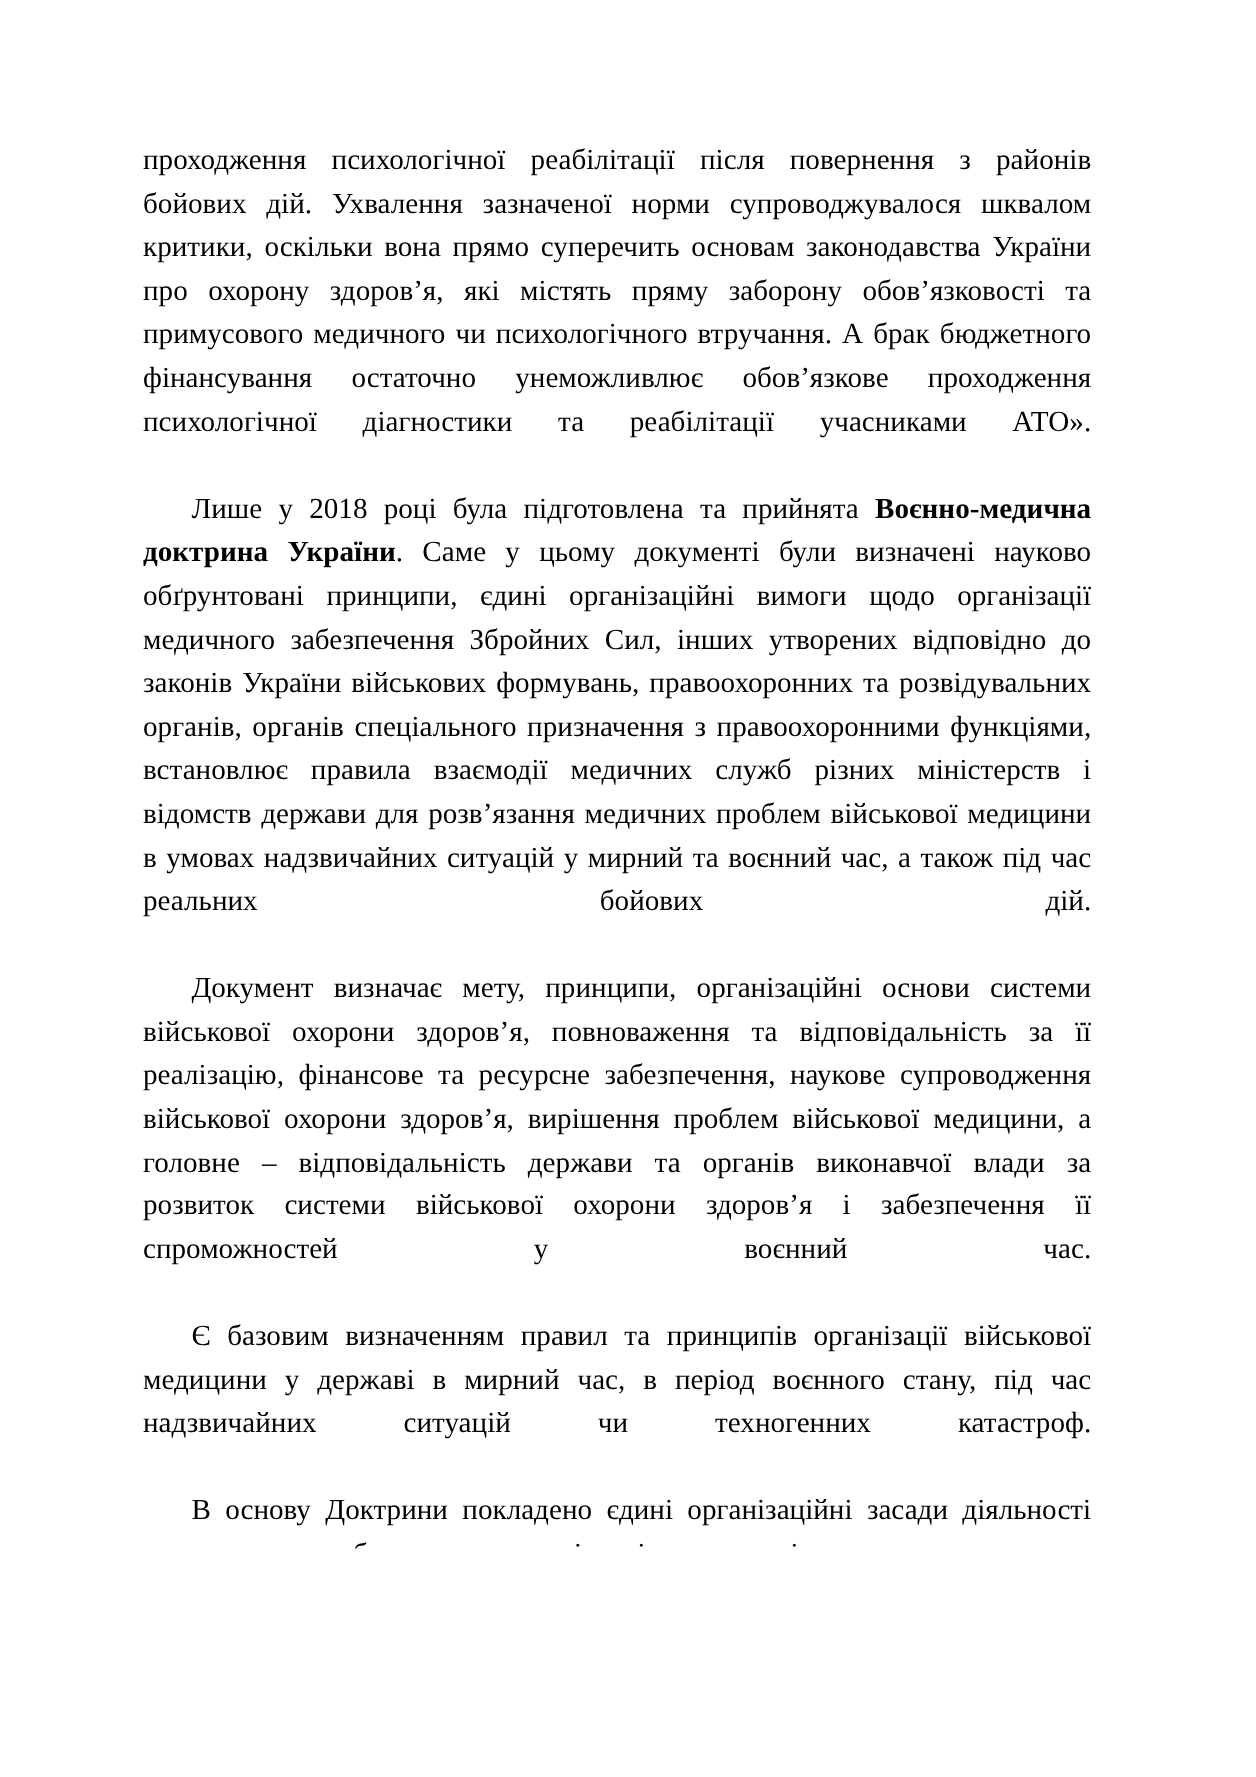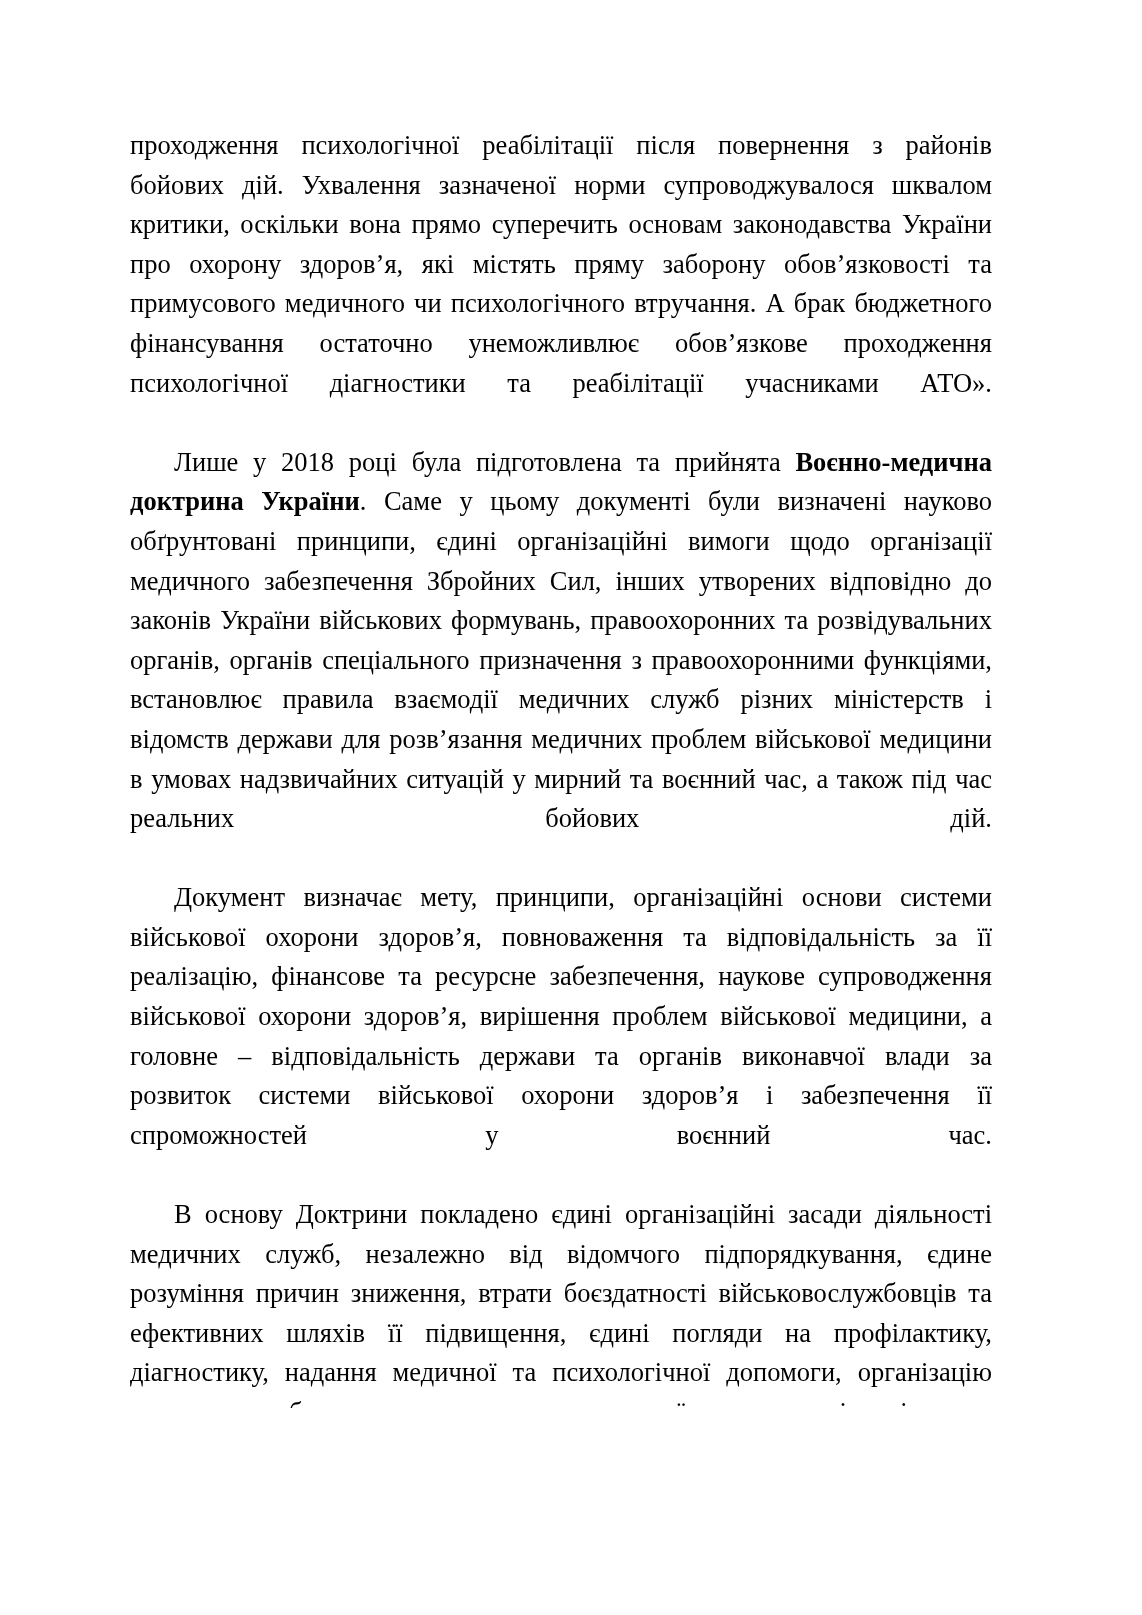--- a/index.html
+++ b/index.html
@@ -70,20 +70,21 @@
 <div class="page">
 
   <div class="text-column">
 
     <p class="para"><span>проходження психологічної реабілітації після повернення з районів бойових дій. Ухвалення зазначеної норми супроводжувалося шквалом критики, оскільки вона прямо суперечить основам законодавства України про охорону здоров’я, які містять пряму заборону обов’язковості та примусового медичного чи психологічного втручання. А брак бюджетного фінансування остаточно унеможливлює обов’язкове проходження психологічної діагностики та реабілітації учасниками АТО».</span></p>
 
     <p class="para indented"><span>Лише у 2018 році була підготовлена та прийнята </span><b class="bold-term">Воєнно-медична доктрина України</b><span>. Саме у цьому документі були визначені науково обґрунтовані принципи, єдині організаційні вимоги щодо організації медичного забезпечення Збройних Сил, інших утворених відповідно до законів України військових формувань, правоохоронних та розвідувальних органів, органів спеціального призначення з правоохоронними функціями, встановлює правила взаємодії медичних служб різних міністерств і відомств держави для розв’язання медичних проблем військової медицини в умовах надзвичайних ситуацій у мирний та воєнний час, а також під час реальних бойових дій.</span></p>
 
     <p class="para indented"><span>Документ визначає мету, принципи, організаційні основи системи військової охорони здоров’я, повноваження та відповідальність за її реалізацію, фінансове та ресурсне забезпечення, наукове супроводження військової охорони здоров’я, вирішення проблем військової медицини, а головне – відповідальність держави та органів виконавчої влади за розвиток системи військової охорони здоров’я і забезпечення її спроможностей у воєнний час.</span></p>
 
+    <p class="para indented"><span>Є базовим визначенням правил та принципів організації військової медицини у державі в мирний час, в період воєнного стану, під час надзвичайних ситуацій чи техногенних катастроф.</span></p>
 
     <p class="para indented last-justified"><span>В основу Доктрини покладено єдині організаційні засади діяльності медичних служб, незалежно від відомчого підпорядкування, єдине розуміння причин зниження, втрати боєздатності військовослужбовців та ефективних шляхів її підвищення, єдині погляди на профілактику, діагностику, надання медичної та психологічної допомоги, організацію медичного забезпечення та надання медичної допомоги відповідно до загальнодержавних медичних стандартів, формування необхідного резерву та постійну готовність сил і засобів медичних служб та</span></p>
 
   </div>
 
   <div class="page-number">8</div>
 
 </div>
 
 </body></html>

